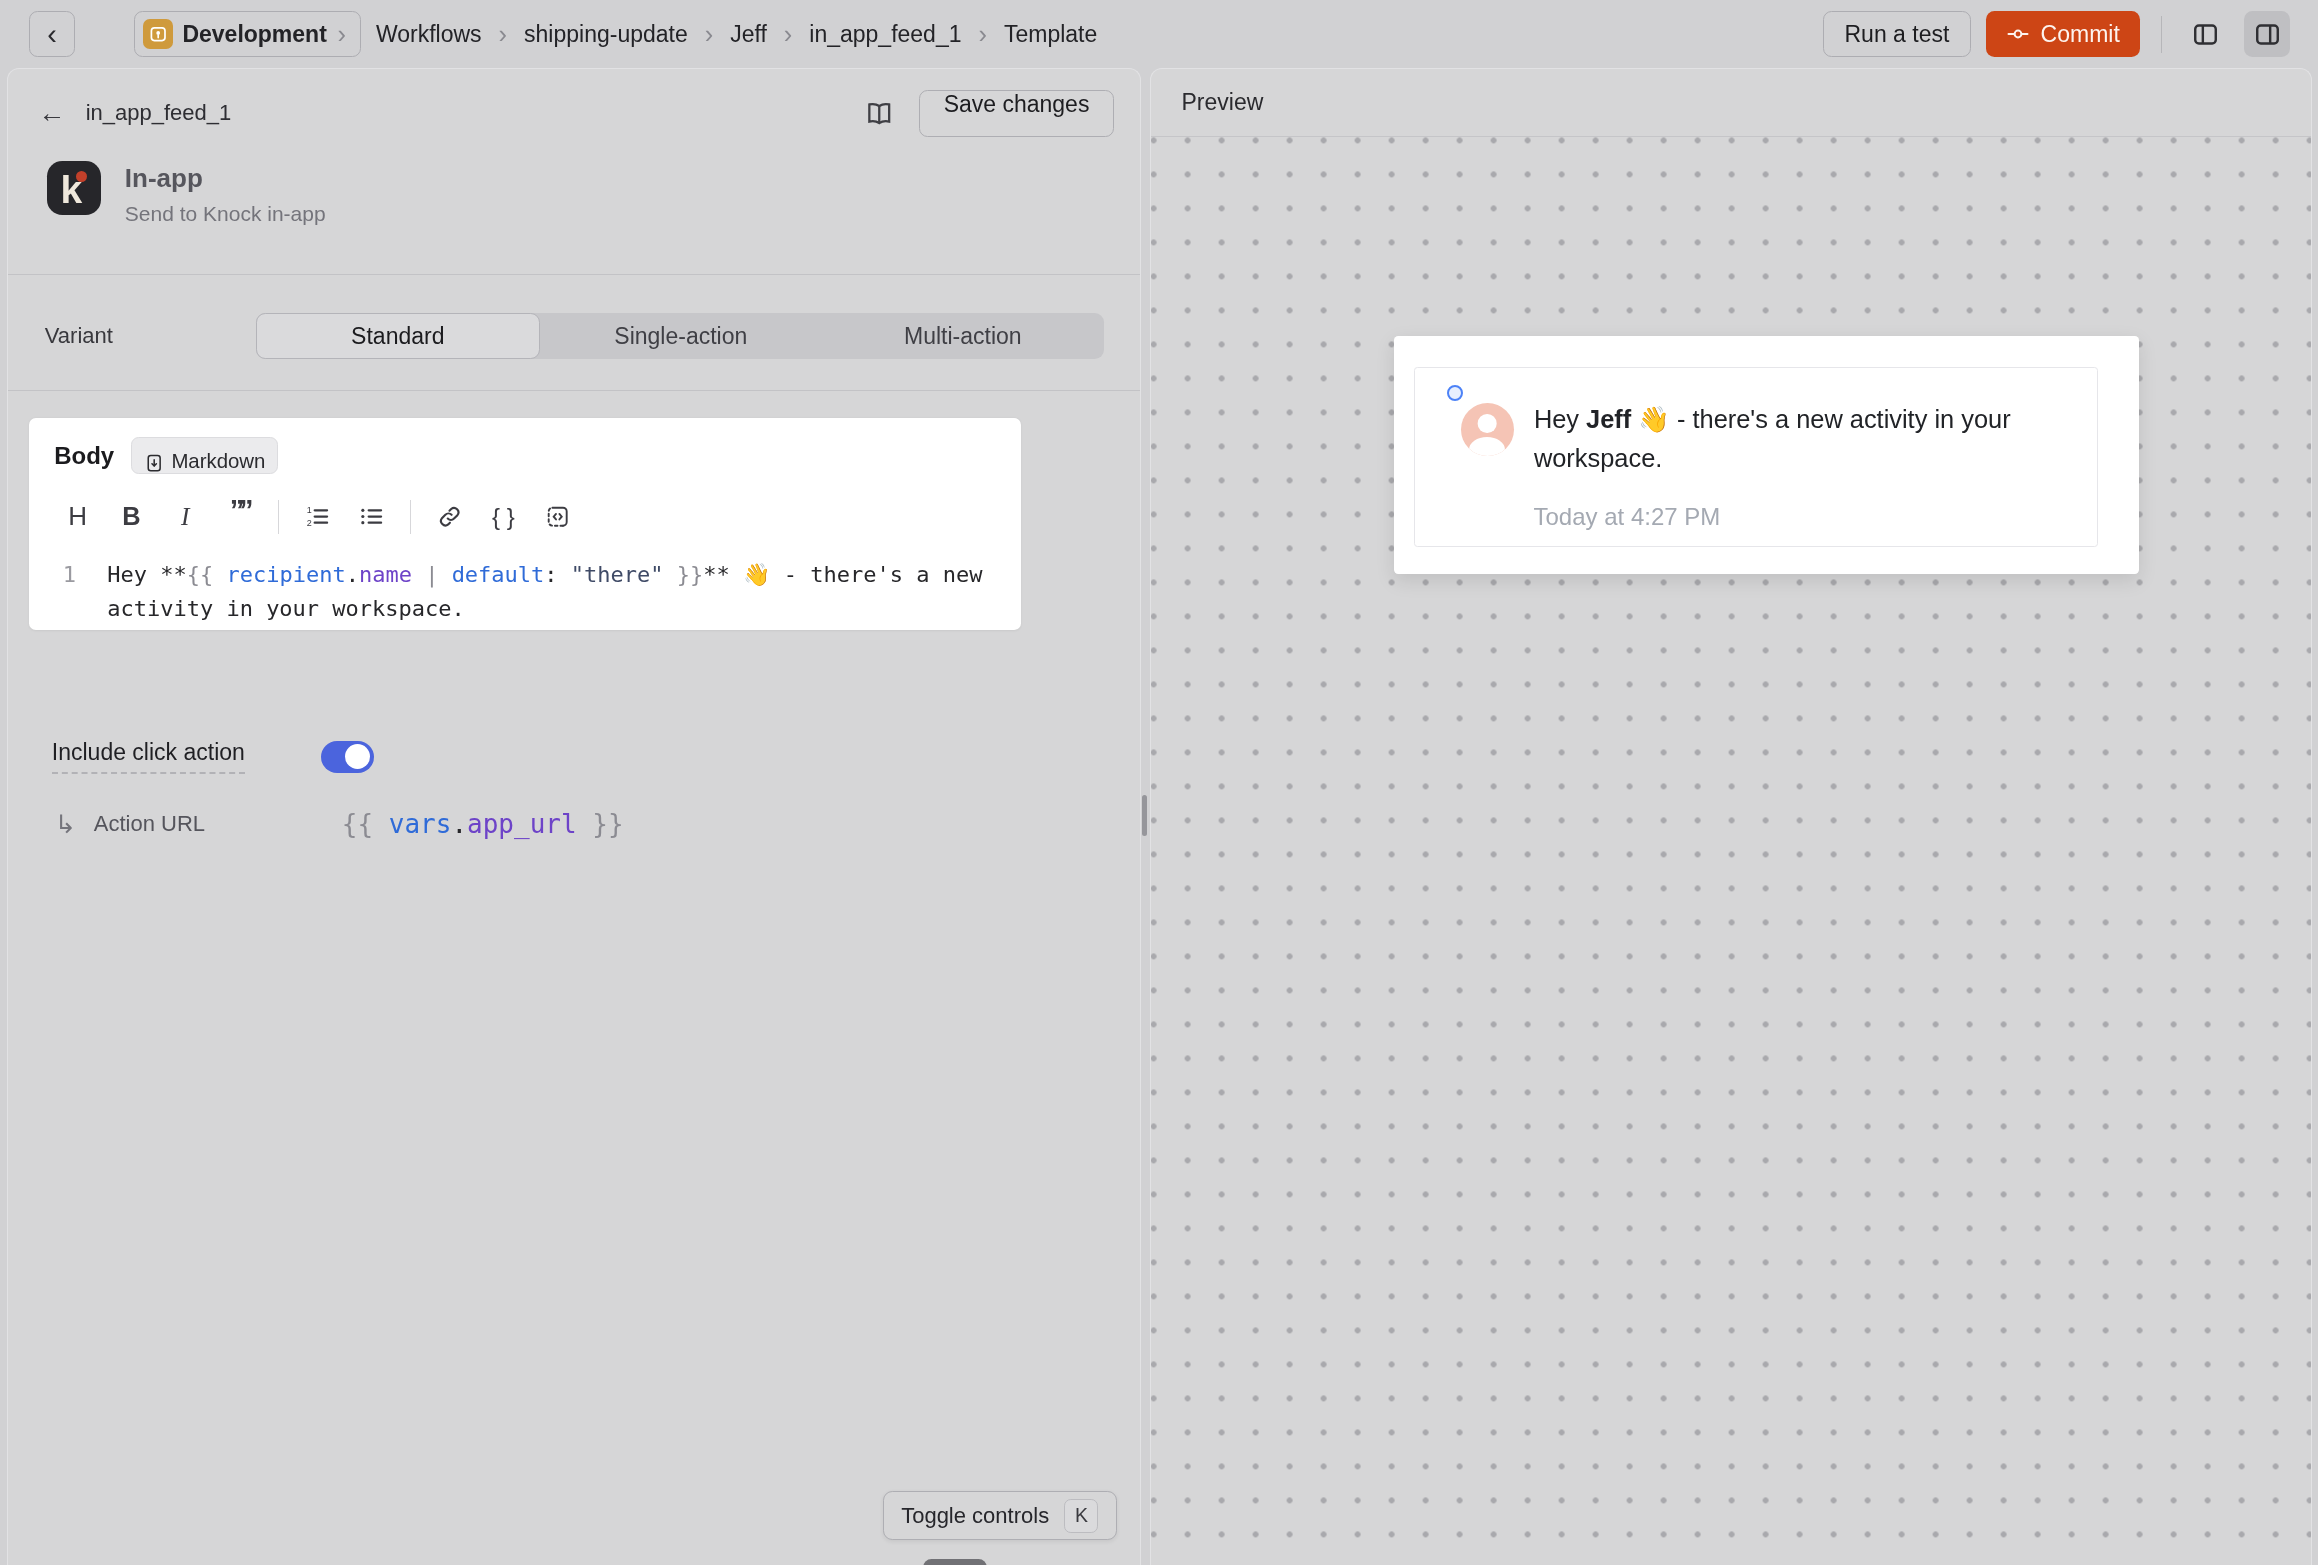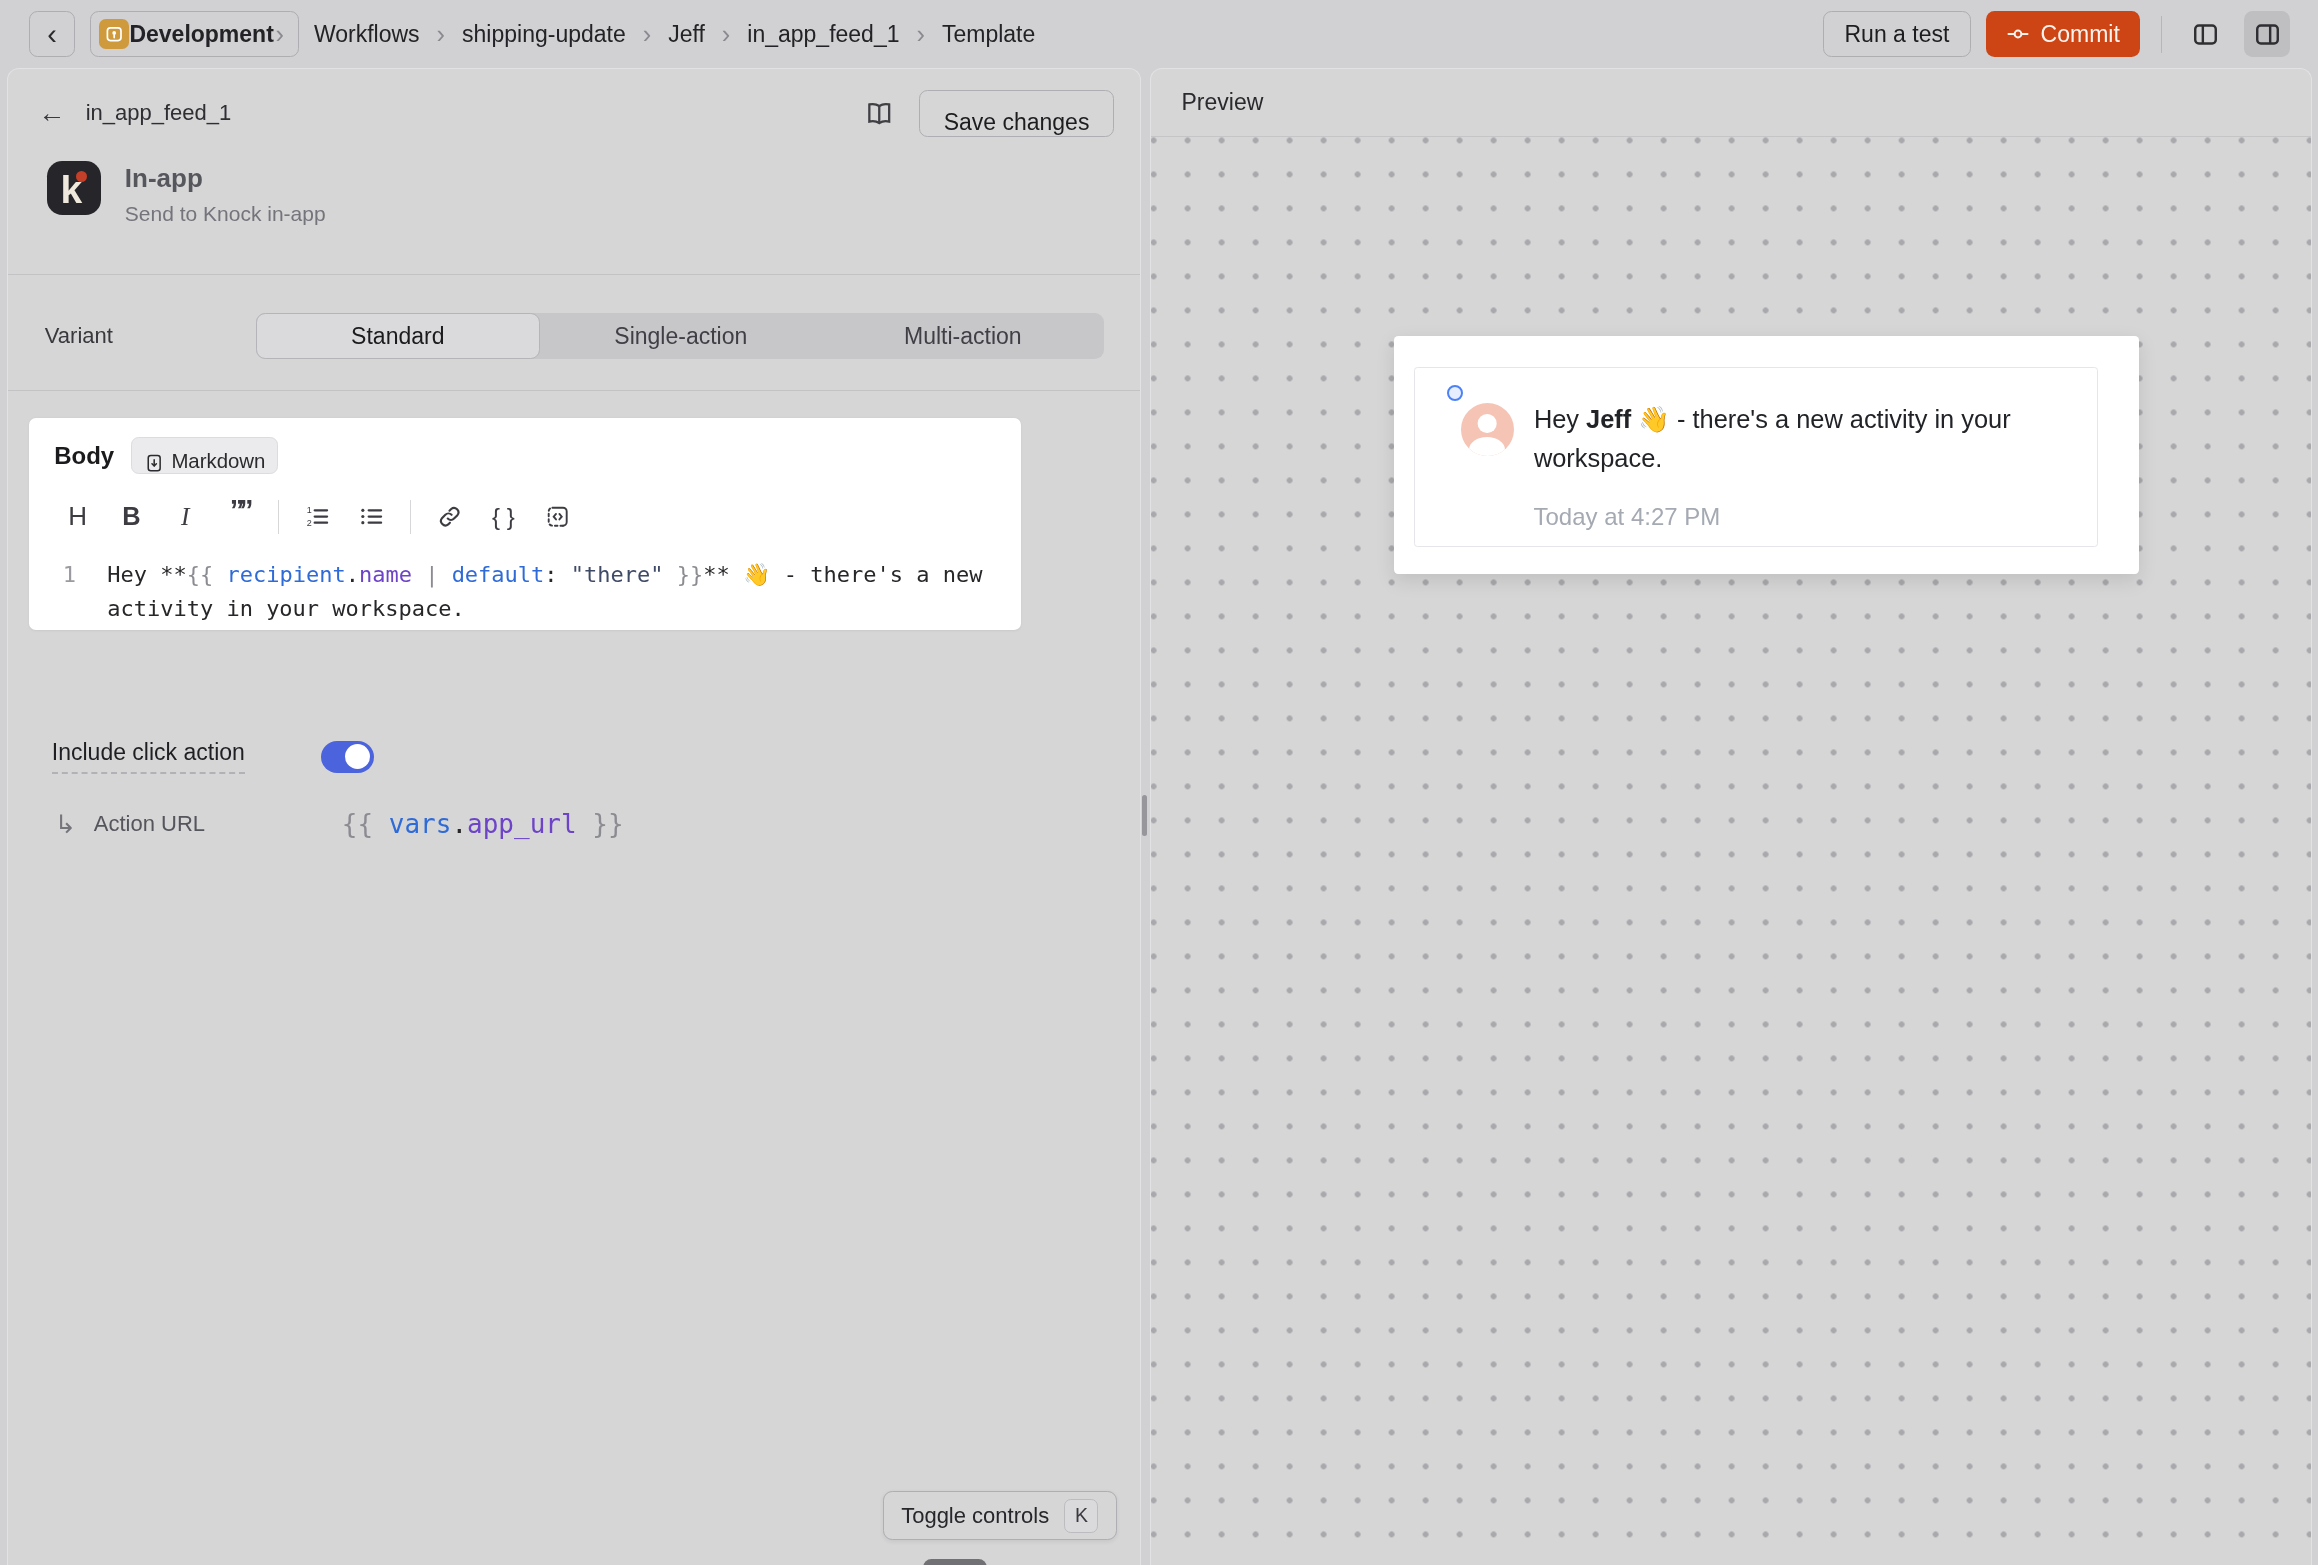--- a/index.html
+++ b/index.html
@@ -6,21 +6,21 @@
   html,body { width:2319px; height:1566px; overflow:hidden;
     background:#d1d1d3; font-family:"Liberation Sans", sans-serif; color:#232327; }
 
   
   .topbar { position:absolute; left:0; top:0; width:2319px; height:68px;
     display:flex; align-items:center; padding:0 29px; gap:15.3px; }
   .icon-btn { width:46px; height:46px; border:1.3px solid #adadb2; border-radius:8.5px;
     display:flex; align-items:center; justify-content:center; background:transparent;
     font-size:29px; color:#2a2a2e; cursor:pointer; }
   .env-pill { height:46px; border:1.3px solid #adadb2; border-radius:8.5px;
-    display:flex; align-items:center; gap:0; padding:0 12px 0 7.6px; cursor:pointer; }
+    display:flex; align-items:center; gap:9px; padding:0 12px 0 7.6px; cursor:pointer;margin-left:44px; }
   .env-icon { width:30.5px; height:30.5px; background:#cf9a3c; border-radius:6.8px;
     display:flex; align-items:center; justify-content:center; }
   .env-label { font-size:23px; font-weight:600; color:#232327; }
   .crumb-sep { font-size:25.4px; color:#8a8a90; padding:0 1.7px; }
   .crumb { font-size:23px; color:#232327; cursor:pointer; white-space:nowrap; }
   .topbar-spacer { flex:1; }
   .btn-outline { height:46px; border:1.3px solid #adadb2; border-radius:8.5px;
     padding:0 20.4px; font-size:23px; color:#1d1d20; display:flex; align-items:center;
     background:transparent; cursor:pointer; white-space:nowrap; }
   .btn-commit { height:46px; border:none; border-radius:8.5px; padding:0 20.4px;
@@ -43,21 +43,21 @@
 
   
   .lp-header { position:absolute; left:0; top:0; width:100%; height:88px;
     display:flex; align-items:center; padding:0 25.4px 0 30.5px; gap:20.4px; }
   .back-arrow { font-size:27px; color:#3a3a3f; cursor:pointer; line-height:1; }
   .step-name { font-size:22px; color:#2e2e33; }
   .lp-header .spacer { flex:1; }
   .book-btn { width:37px; height:37px; display:flex; align-items:center;
     justify-content:center; cursor:pointer; }
   .btn-save { height:47px; border:1.3px solid #aeaeb3; border-radius:8.5px;
-    padding:0 24px; font-size:23px; color:#1d1d20; display:flex; align-items:flex-end;
+    padding:0 24px; font-size:23px; color:#1d1d20; display:flex; align-items:flex-start;
     background:transparent; cursor:pointer; }
 
   
   .channel-block { position:absolute; left:39px; top:92px; display:flex; gap:24px; }
   .knock-logo { width:54px; height:54px; background:#26262a; border-radius:15.3px;
     position:relative; display:flex; align-items:center; justify-content:center; }
   .knock-logo .k { font-size:39px; font-weight:700; color:#efe8dc;
     margin-top:3.4px; margin-left:-5.1px; }
   .knock-logo .dot { position:absolute; width:11px; height:11px; border-radius:50%;
     background:#c2402a; right:13.6px; top:10.2px; }

